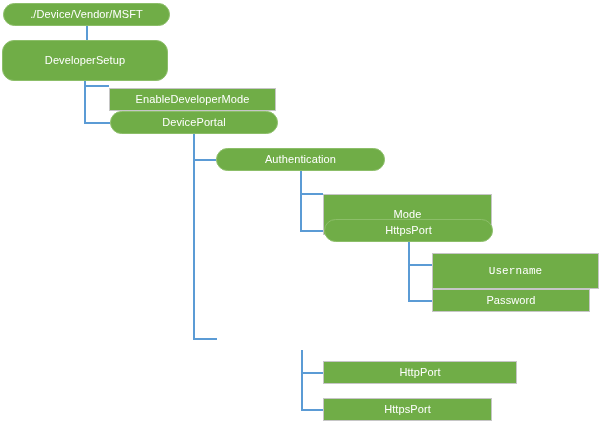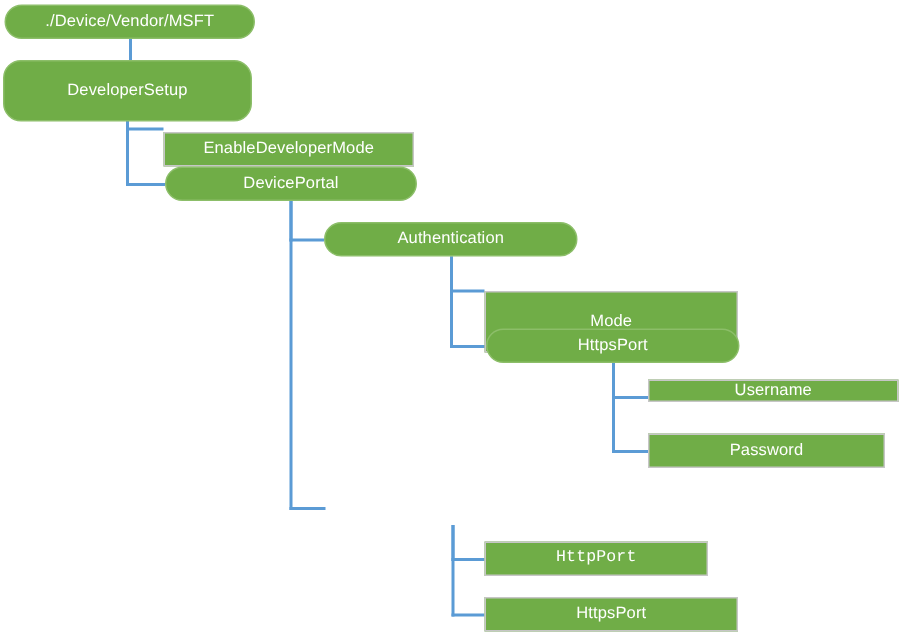--- a/index.html
+++ b/index.html
@@ -65,17 +65,17 @@
     <div class="connector" style="left: 301px; top: 372px; width: 22px; height: 2px;"></div>
     <div class="connector" style="left: 301px; top: 350px; width: 2px; height: 61px;"></div>
     <div class="connector" style="left: 301px; top: 409px; width: 22px; height: 2px;"></div>
     <div class="node pill" style="left: 3px; top: 3px; width: 167px; height: 23px;">./Device/Vendor/MSFT</div>
     <div class="node pill" style="left: 2px; top: 40px; width: 166px; height: 41px;">DeveloperSetup</div>
     <div class="node rect" style="left: 109px; top: 74px; width: 167px; height: 23px; margin-top: 14px;">EnableDeveloperMode</div>
     <div class="node pill" style="left: 110px; top: 111px; width: 168px; height: 23px;">DevicePortal</div>
     <div class="node pill" style="left: 216px; top: 148px; width: 169px; height: 23px;">Authentication</div>
     <div class="node rect" style="left: 323px; top: 194px; width: 169px; height: 41px;">Mode</div>
     <div class="node pill" style="left: 324px; top: 219px; width: 169px; height: 23px;">HttpsPort</div>
-    <div class="node rect" style="left: 432px; top: 253px; width: 167px; height: 15px;">Username</div>
+    <div class="node rect" style="left: 432px; top: 253px; width: 167px; height: 36px; font-family: Liberation Mono, monospace;">Username</div>
     <div class="node rect" style="left: 432px; top: 289px; width: 158px; height: 23px;">Password</div>
-    <div class="node rect" style="left: 323px; top: 361px; width: 149px; height: 23px; font-family: Liberation Mono, monospace;">HttpPort</div>
+    <div class="node rect" style="left: 323px; top: 361px; width: 194px; height: 23px;">HttpPort</div>
     <div class="node rect" style="left: 323px; top: 398px; width: 169px; height: 23px;">HttpsPort</div>
   </div>
 
 </body></html>

